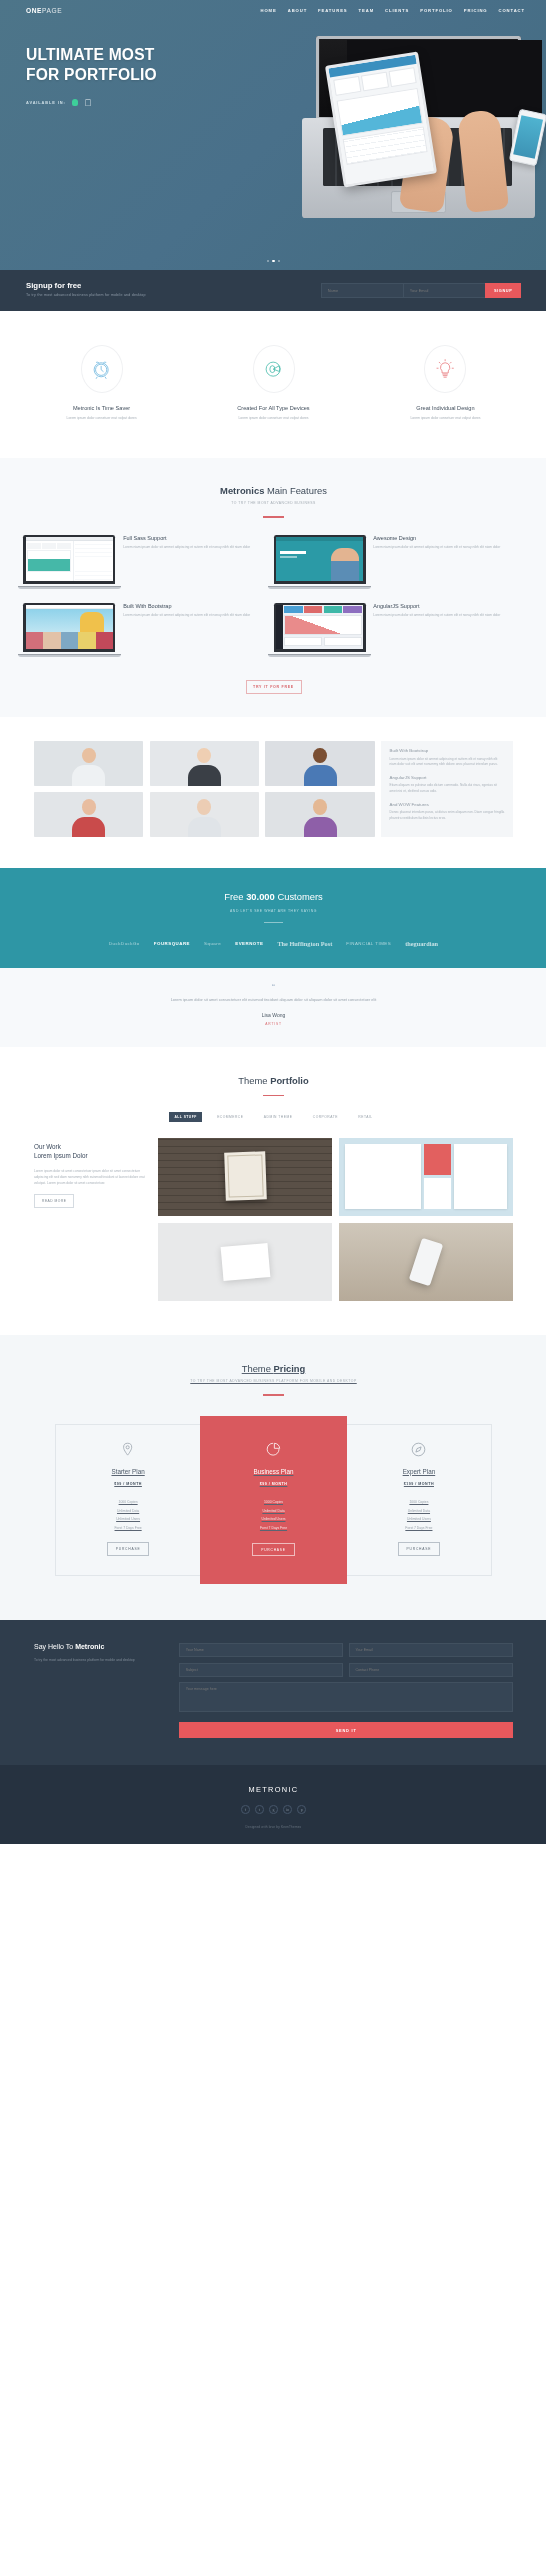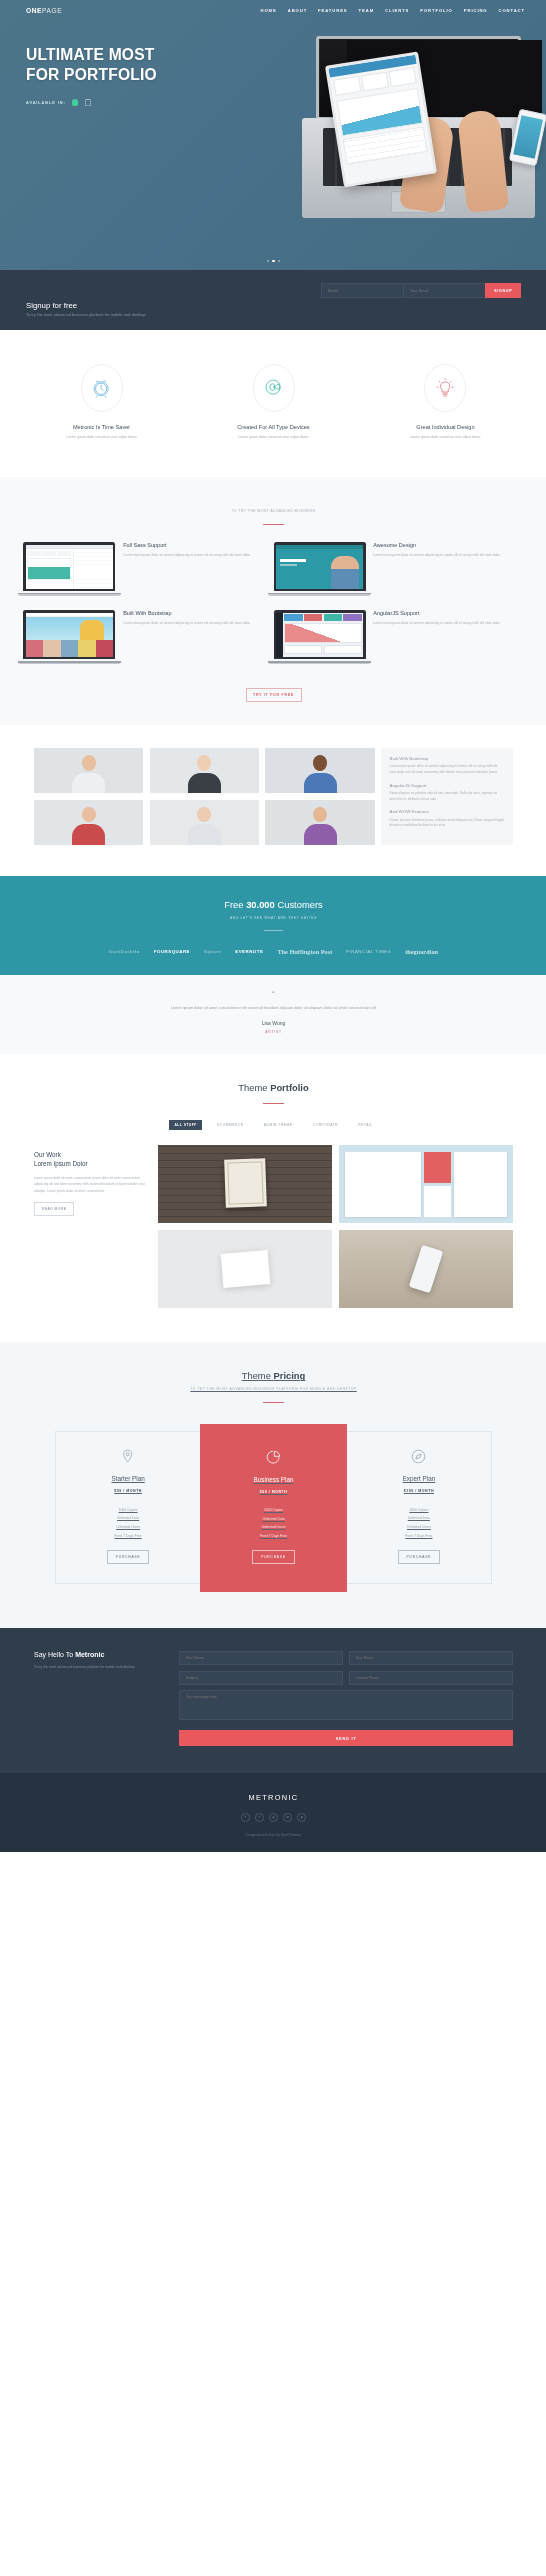--- a/index.html
+++ b/index.html
@@ -72,21 +72,21 @@
   .phone:after { content:""; position:absolute; left:2.3px; top:4.7px; right:2.3px; bottom:6.3px;
     background:linear-gradient(#4fb3d0,#3d93b5); }
   .dots { position:absolute; bottom:7.8px; left:0; right:0; z-index:6;
     display:flex; justify-content:center; gap:3.1px; }
   .dots i { width:2.3px; height:2.3px; border-radius:50%; background:rgba(255,255,255,.45); }
   .dots i.on { background:#fff; }
 
   
   .signup { background:#2f3d4c; padding:11px 26px 12.5px; display:flex;
     align-items:flex-start; justify-content:space-between; }
-  .signup-h { font-size:7.8px; color:#fff; font-weight:normal;margin-top:20px; }
+  .signup-h { font-size:7.8px; color:#fff; font-weight:bold; }
   .signup-sub { font-size:3.6px; color:#8d9aa7; margin-top:3.1px; letter-spacing:0.2px; }
   .signup-form { display:flex; align-items:stretch; margin-top:2.3px; }
   .sf-in { width:82px; height:15px; background:#364555; border:0.8px solid #415161;
     border-right:none; color:#7c8a98; font-size:3.9px; padding:0 5.5px;
     font-family:inherit; line-height:15px; }
   .sf-btn { background:#e8585c; color:#fff; border:none; font-size:3.9px;
     font-weight:bold; letter-spacing:0.6px; padding:0 8.6px; height:15px;
     font-family:inherit; cursor:pointer; }
 
   
@@ -382,20 +382,23 @@
           <path d="M9.5 20.5h7M10 22.5h6M11 24.5h4"></path>
           <path d="M13 1.5v2.5M5 5l1.8 1.8M21 5l-1.8 1.8M2 13h2.5M21.5 13H24"></path>
         </svg>
       </div>
       <div class="f3-h">Great Individual Design</div>
       <div class="f3-p">Lorem ipsum dolor consetuer erat volput dores</div>
     </div>
   </section>
 
   <section class="mainfeat">
+    <h2 class="sec-h">
+      <b>Metronics</b><span> Main Features</span>
+    </h2>
     <div class="sec-sub">TO TRY THE MOST ADVANCED BUSINESS</div>
     <div class="sec-rule"></div>
 
     <div class="fgrid">
       <div class="fitem">
         <div class="mini-lap">
           <div class="ml-body">
               <div class="ml-scr">
                 <div class="scr-dash">
             <div class="sd-top"></div>

